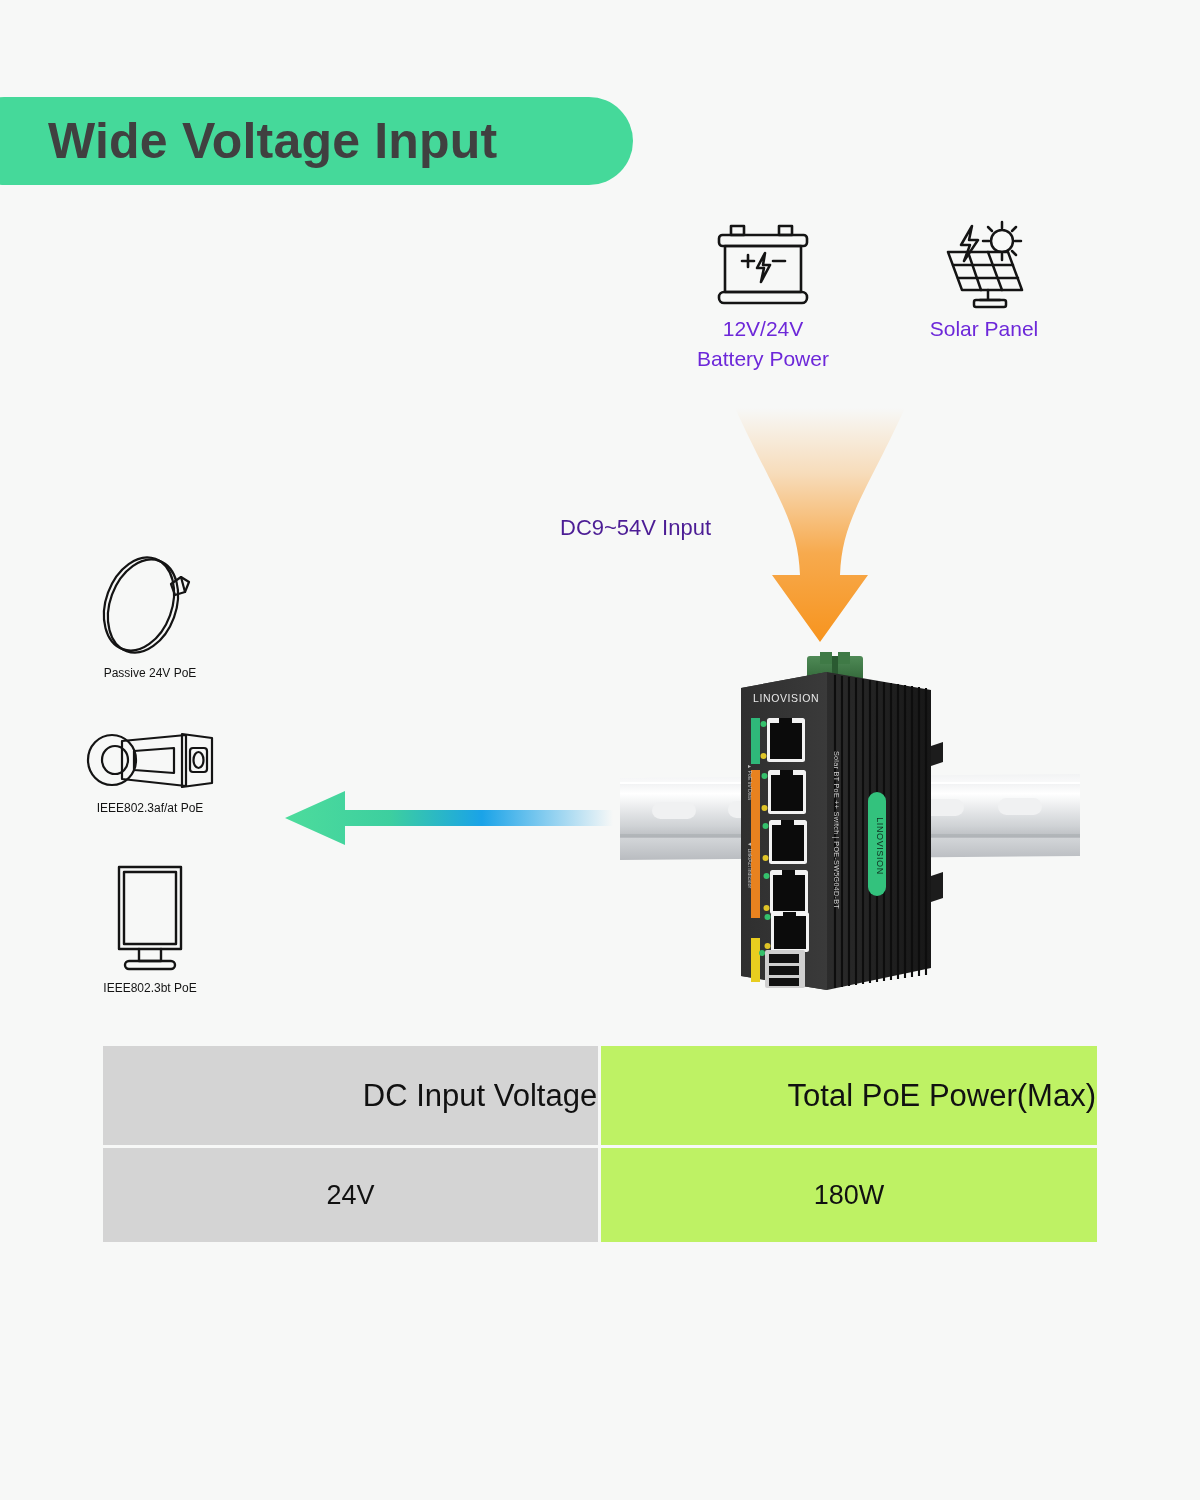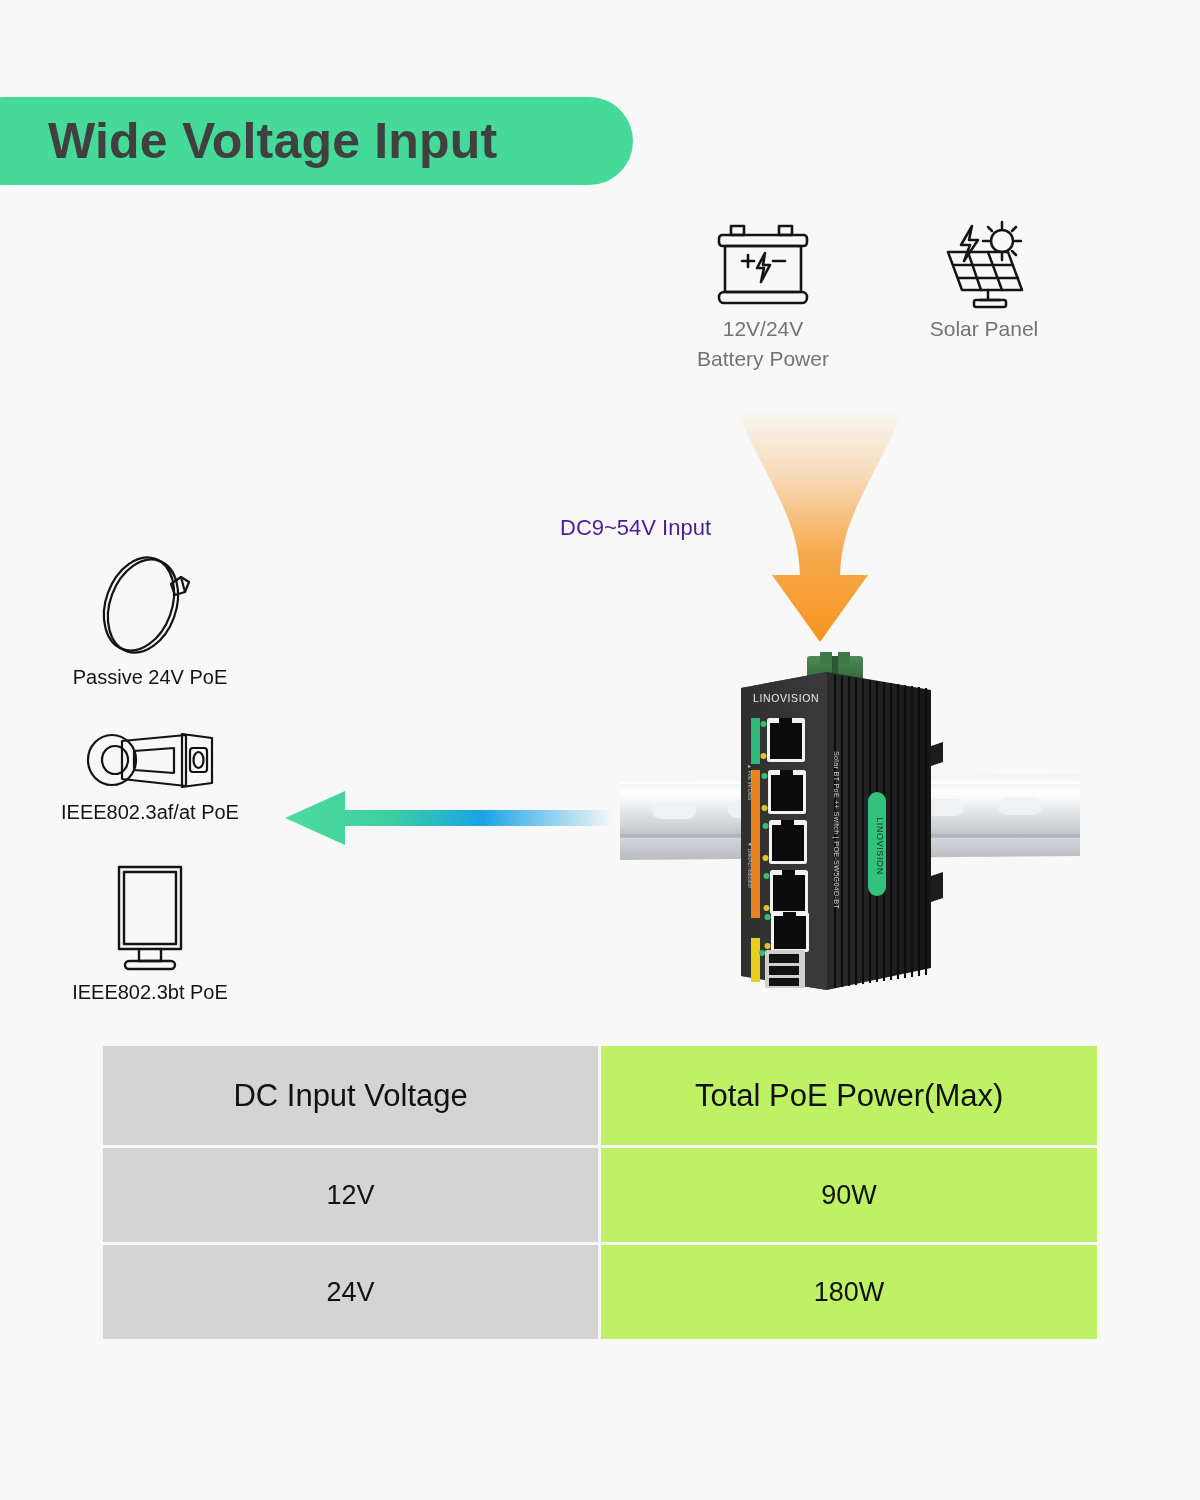--- a/index.html
+++ b/index.html
@@ -26,38 +26,38 @@
     color:#404040;
     font-size:50px;
     font-weight:bold;
     letter-spacing:0.2px;
     white-space:nowrap;
   }
 
   
   .src{position:absolute;text-align:center;}
   .src-label{
-    font-size:21px;line-height:30px;color:#737373;white-space:pre-line;
+    font-size:21px;line-height:30px;color:#6d28d9;white-space:pre-line;
   }
   #battery-src{left:663px;top:218px;width:200px;}
   #solar-src{left:896px;top:218px;width:176px;}
   .src-icon{height:96px;display:flex;align-items:center;justify-content:center;}
 
   
   .funnel{position:absolute;left:700px;top:400px;width:250px;height:250px;}
 
   
   .dc-label{
     position:absolute;left:560px;top:515px;
     font-size:22px;color:#4c1d95;white-space:nowrap;
   }
 
   
   .dev{position:absolute;text-align:center;}
-  .dev-label{font-size:20px;color:#141414;white-space:nowrap;margin-top:6px;}
+  .dev-label{font-size:12px;color:#141414;white-space:nowrap;margin-top:6px;}
   .dev-icon{display:flex;align-items:flex-end;justify-content:center;}
   #dev-dish{left:25px;top:550px;width:250px;}
   #dev-dish .dev-icon{height:110px;}
   #dev-cam{left:20px;top:725px;width:260px;}
   #dev-cam .dev-icon{height:70px;}
   #dev-mon{left:25px;top:860px;width:250px;}
   #dev-mon .dev-icon{height:115px;}
 
   
   .flow-arrow{position:absolute;left:283px;top:788px;width:330px;height:60px;}
@@ -72,21 +72,21 @@
     width:1000px;
     border-collapse:separate;border-spacing:3px;
   }
   .tbl td{
     height:92px;
     text-align:center;vertical-align:middle;
     font-size:27px;color:#111;
   }
   .tbl td.c1{background:#d4d4d4;width:497px;}
   .tbl td.c2{background:#bef264;width:497px;}
-  .tbl tr.head td{height:97px;font-size:31px;}
+  .tbl tr.head td{height:97px;font-size:31px;text-align:right;}
 </style>
 </head>
 <body>
 
 <div class="stage">
 
   <div class="banner">
     <span class="banner-text">Wide Voltage Input</span>
   </div>
 
@@ -353,23 +353,19 @@
     </svg>
   </div>
 
   <table class="tbl">
     <tbody>
       <tr class="head">
         <td class="c1">DC Input Voltage</td>
         <td class="c2">Total PoE Power(Max)</td>
       </tr>
       <tr>
-        <td class="c1">12V</td>
-        <td class="c2">90W</td>
-      </tr>
-      <tr>
         <td class="c1">24V</td>
         <td class="c2">180W</td>
       </tr>
     </tbody>
   </table>
 
 </div>
 
 </body></html>

